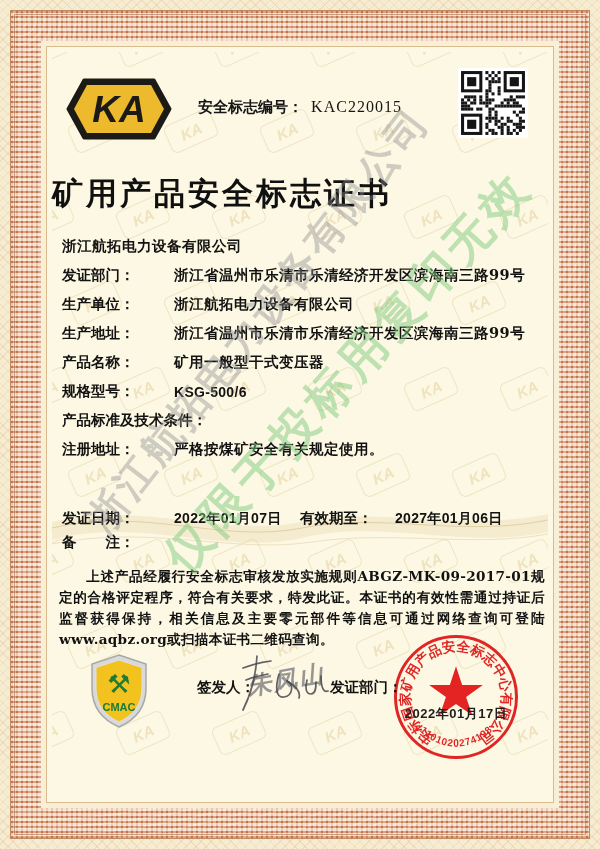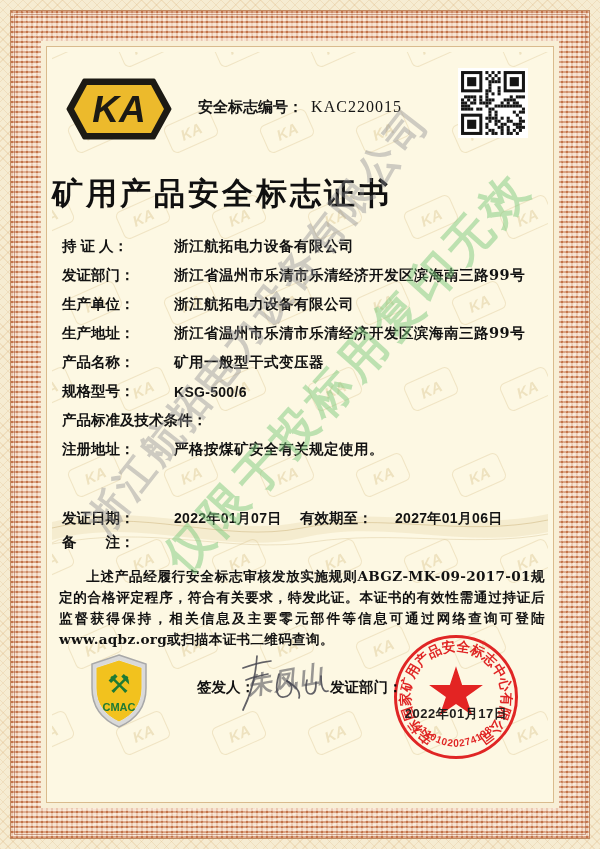--- a/index.html
+++ b/index.html
@@ -303,21 +303,20 @@
         <rect x="17" y="3" width="3" height="3" fill="#151515"></rect>
         <rect x="1" y="15" width="7" height="7" fill="#151515"></rect>
         <rect x="2" y="16" width="5" height="5" fill="#ffffff"></rect>
         <rect x="3" y="17" width="3" height="3" fill="#151515"></rect>
       </svg>
 
     <div class="title">矿用产品安全标志证书</div>
 
     <div class="fields">
       <div class="row">
-        <span class="lbl">持 证 人：</span>
         <span class="val">浙江航拓电力设备有限公司</span>
       </div>
       <div class="row">
         <span class="lbl">发证部门：</span>
         <span class="val">浙江省温州市乐清市乐清经济开发区滨海南三路99号</span>
       </div>
       <div class="row">
         <span class="lbl">生产单位：</span>
         <span class="val">浙江航拓电力设备有限公司</span>
       </div>

